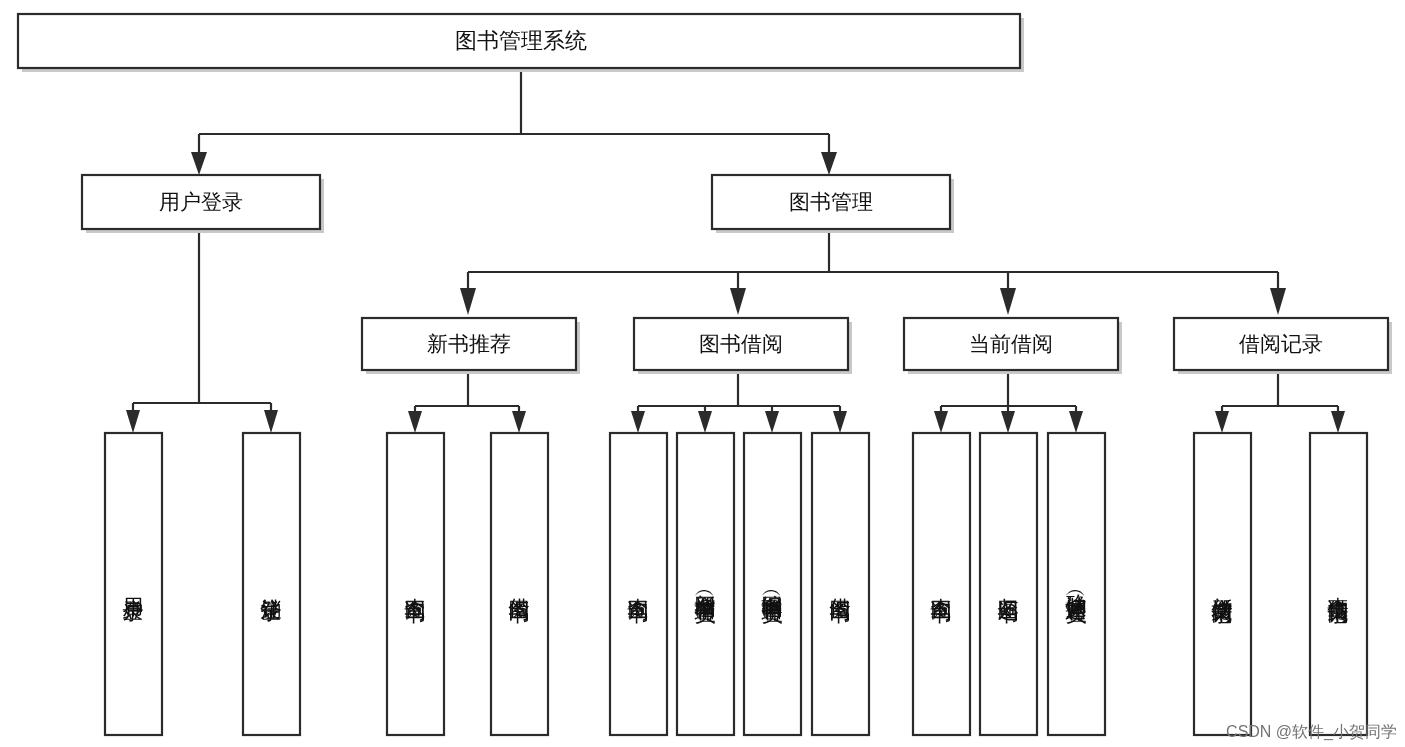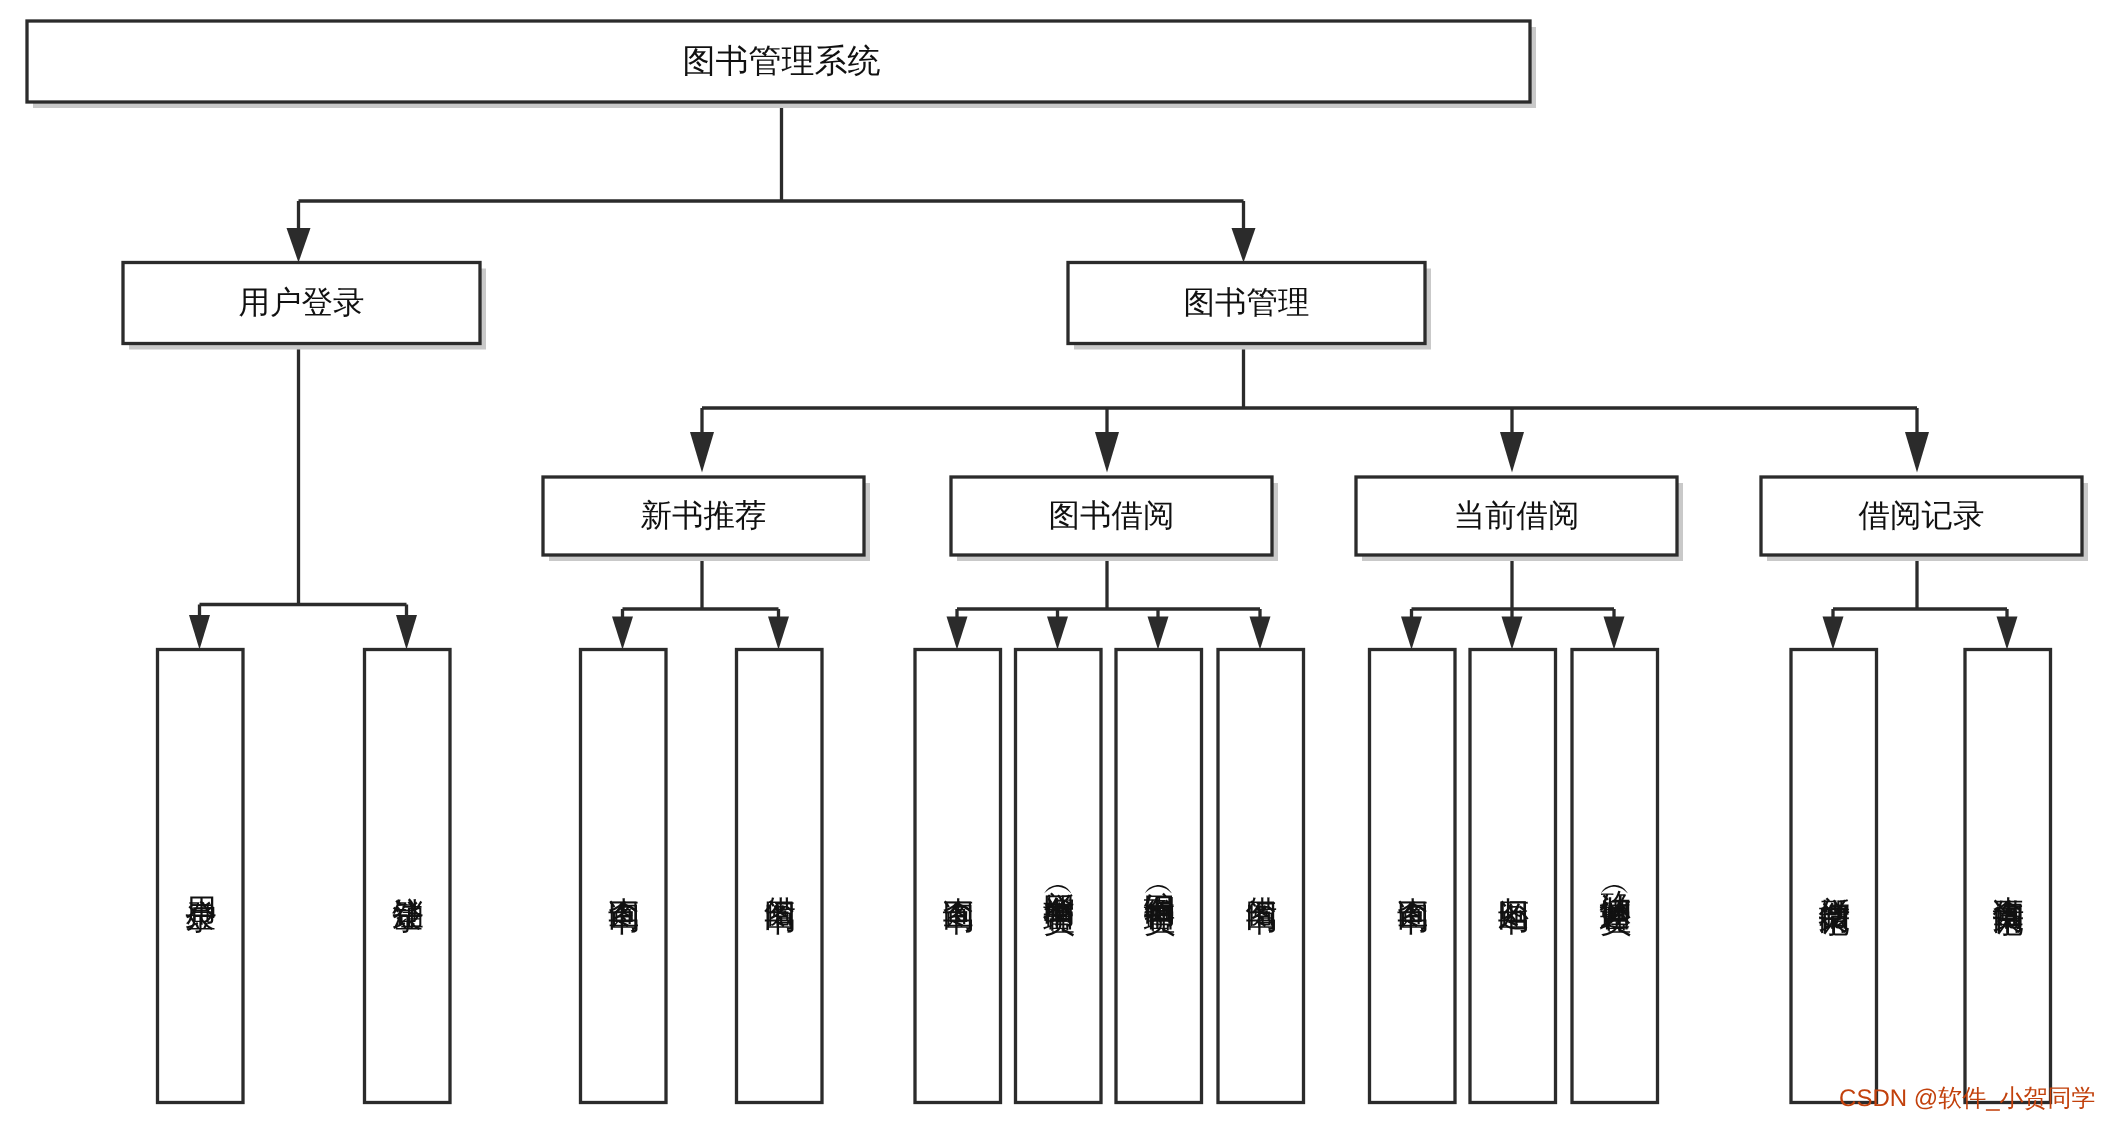--- a/index.html
+++ b/index.html
@@ -69,21 +69,21 @@
     text-align: center;
     pointer-events: none;
     user-select: none;
   }
   .watermark {
     position: absolute;
     right: 8px;
     bottom: 4px;
     font-family: "Liberation Sans", "DejaVu Sans", sans-serif;
     font-size: 16px;
-    color: #c2410c;
+    color: #737373;
     white-space: nowrap;
     user-select: none;
   }
 </style>
 </head>
 <body>
 
 <div id="diagram-root">
 
   <svg id="flow-svg" viewBox="0 0 1405 747">

